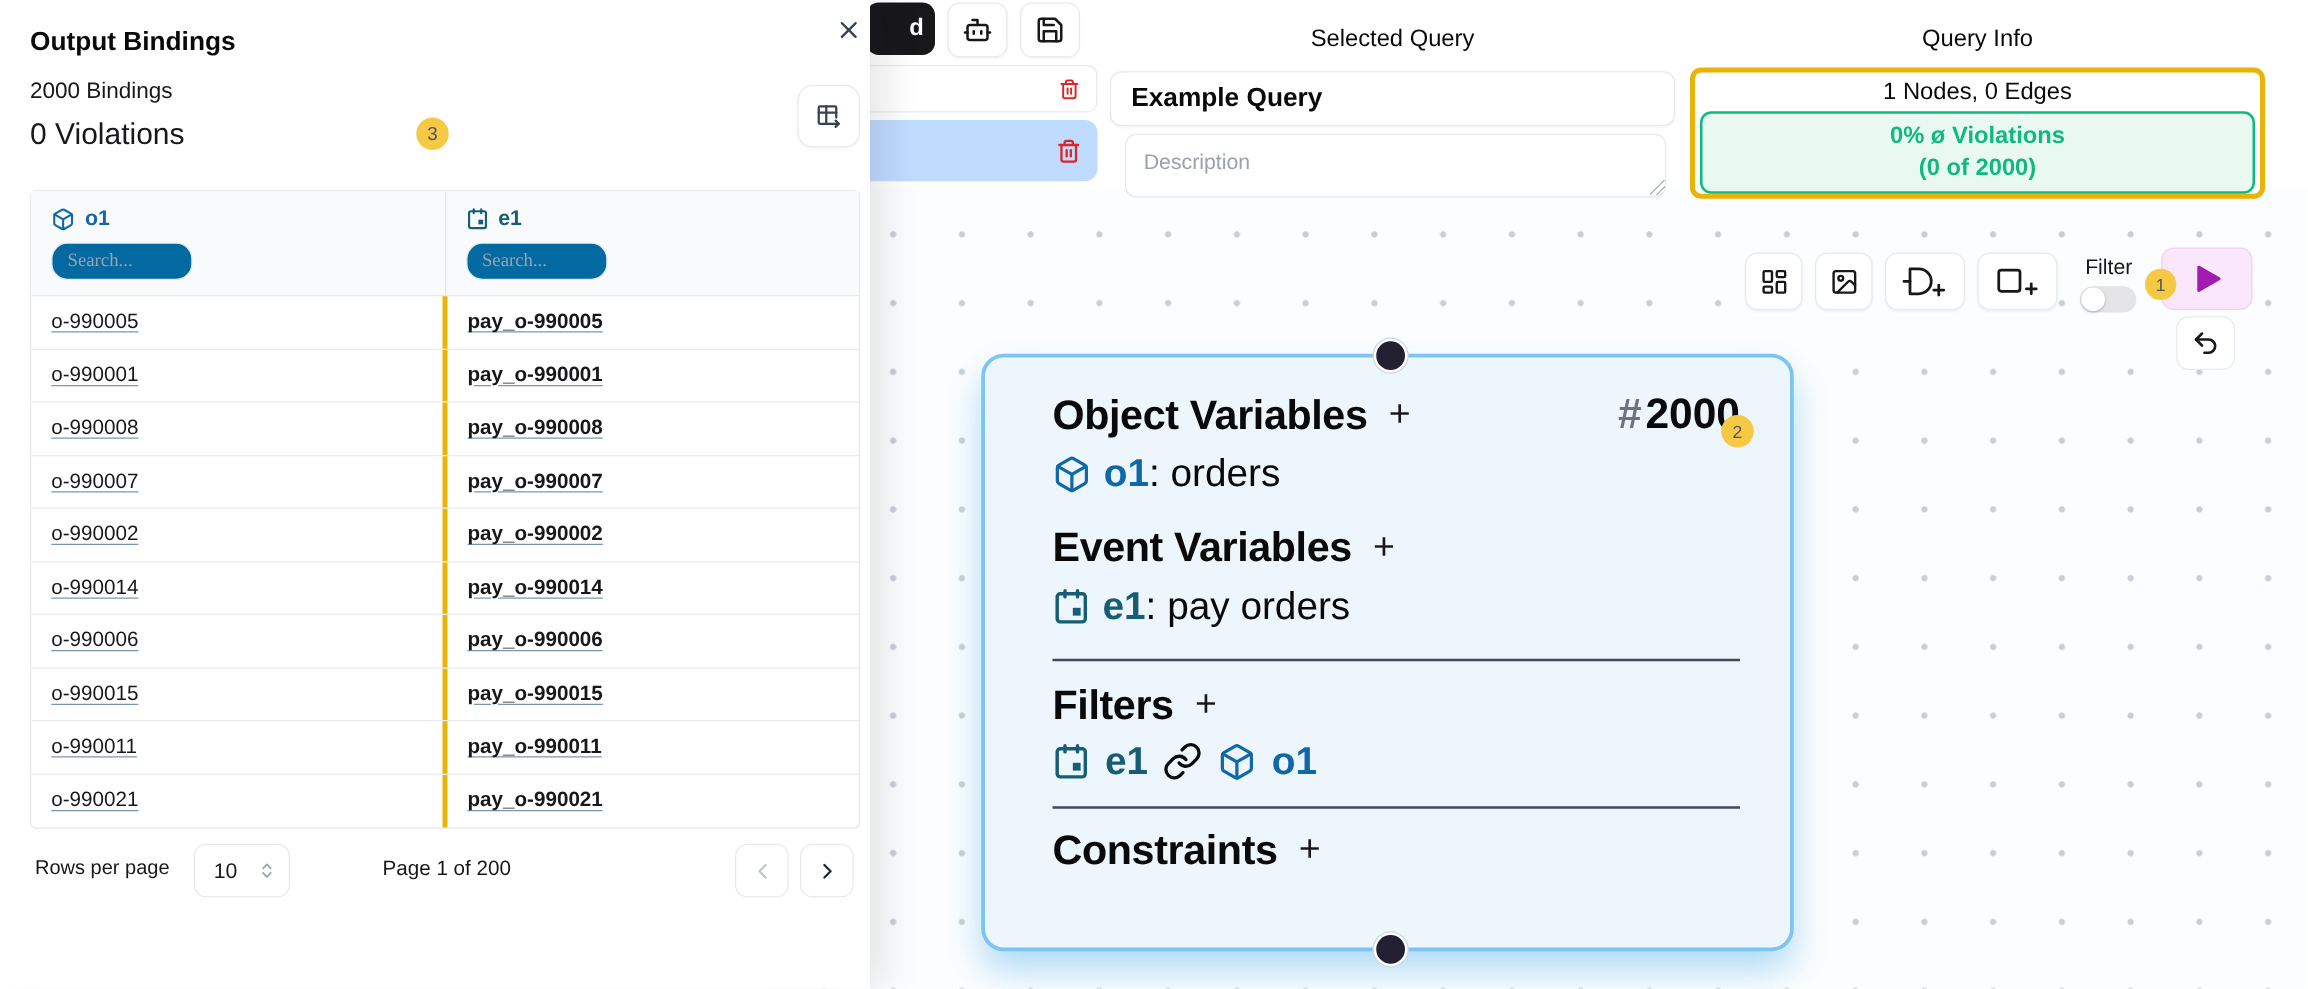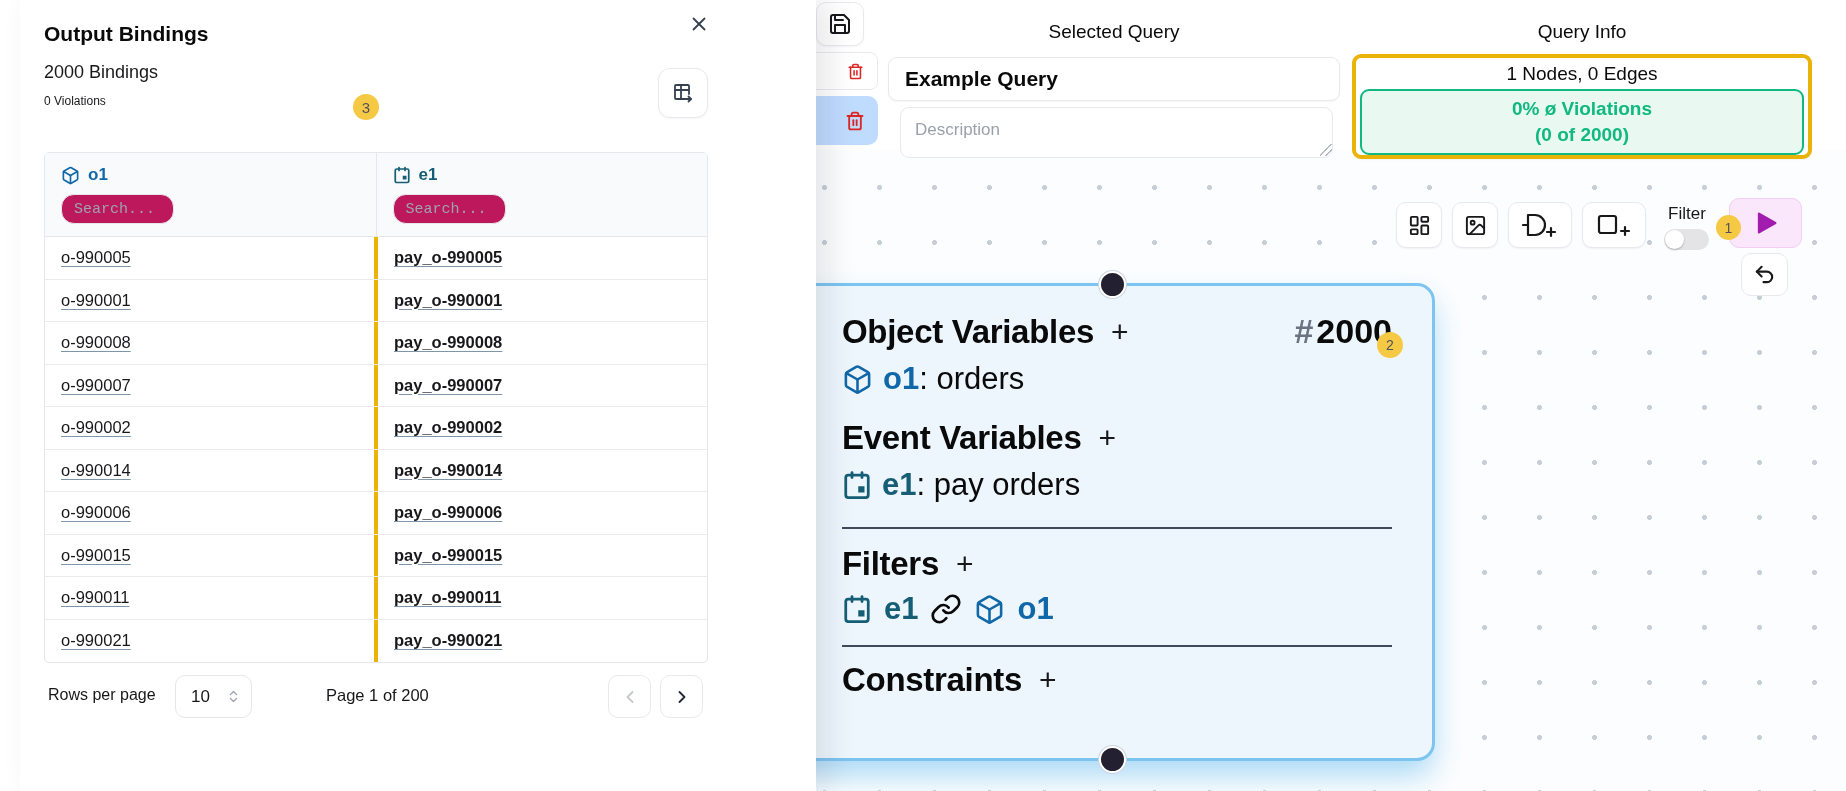--- a/index.html
+++ b/index.html
@@ -83,38 +83,38 @@
   .var-name { font-weight:700; }
   .o-color { color:#1168a8; }
   .e-color { color:#155e75; }
   #node-count { margin-left:auto; display:flex; align-items:flex-start; position:relative; }
   #node-count .hash { font-size:34px; font-weight:600; color:#6b7280; margin-right:3px; }
   #node-count .val { font-size:34px; font-weight:700; color:#0a0a0a; }
   #count-badge { right:-11px; bottom:-7px; width:26px; height:26px; font-size:14px; }
   .divider { border:none; border-top:2px solid #3f4a5a; margin:0; }
 
   
-  #panel { position:absolute; left:0; top:0; width:796px; height:791px; background:#fff;
-    box-shadow:12px 0 28px rgba(15,23,42,.10);margin-left:20px; }
+  #panel { position:absolute; left:0; top:0; width:696px; height:791px; background:#fff;
+    box-shadow:12px 0 28px rgba(15,23,42,.10); }
   #panel-title { position:absolute; left:24px; top:22px; font-size:21px; font-weight:700; color:#0a0a0a; }
   #panel-close { position:absolute; left:664px; top:9px; width:30px; height:30px;
     display:flex; align-items:center; justify-content:center; background:none; border:none; }
   #bindings-count { position:absolute; left:24px; top:62px; font-size:18px; color:#18181b; }
-  #violations-count { position:absolute; left:24px; top:94px; font-size:12px; color:#18181b; }
+  #violations-count { position:absolute; left:24px; top:94px; font-size:24px; color:#18181b; }
   #panel-badge { left:333px; top:94px; width:26px; height:26px; font-size:15px; }
   #export-button { left:638px; top:68px; width:50px; height:50px; border-radius:12px; }
 
   #bindings-table { position:absolute; left:24px; top:152px; width:664px;
     border:1px solid #e5e7eb; border-radius:5px; }
   .thead { display:flex; background:#f8fafc; border-bottom:1px solid #e5e7eb; height:84px; }
   .th { flex:1; padding:12px 0 0 16px; }
   .th + .th { border-left:1px solid #e5e7eb; }
   .th-name { display:flex; align-items:center; gap:8px; font-size:17px; font-weight:700; }
   .search-input { margin-top:9px; width:113px; height:30px; border:1px solid #e5e7eb;
-    border-radius:13px; background:#be185d; font-family:Liberation Mono, monospace; font-size:15px; padding:0 12px; color:#111; }
+    border-radius:13px; background:#0369a1; font-family:Liberation Serif, serif; font-size:15px; padding:0 12px; color:#111; }
   .search-input::placeholder { color:#9ca3af; }
   .trow { display:flex; height:42.5px; border-bottom:1px solid #e9ecef; }
   .trow:last-child { border-bottom:none; }
   .td { flex:1; display:flex; align-items:center; padding-left:16px; font-size:16.5px; }
   .td + .td { border-left:4px solid #eab308;font-weight:bold; }
   .td a { color:#18181b; text-decoration:underline; text-decoration-color:#7f95ab;
     text-underline-offset:3px; }
 
   #pagination { position:absolute; left:24px; top:675px; width:664px; height:44px; }
   #rpp-label { position:absolute; left:4px; top:11px; font-size:16px; color:#18181b; }

